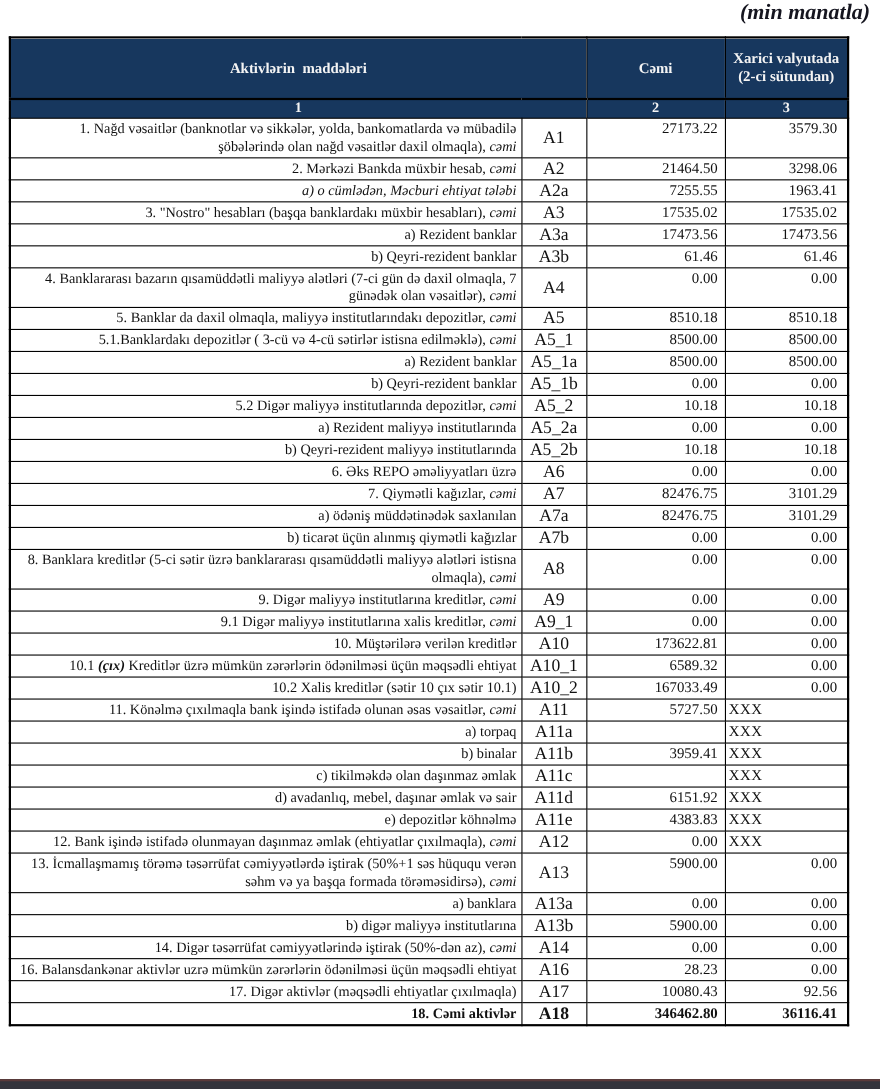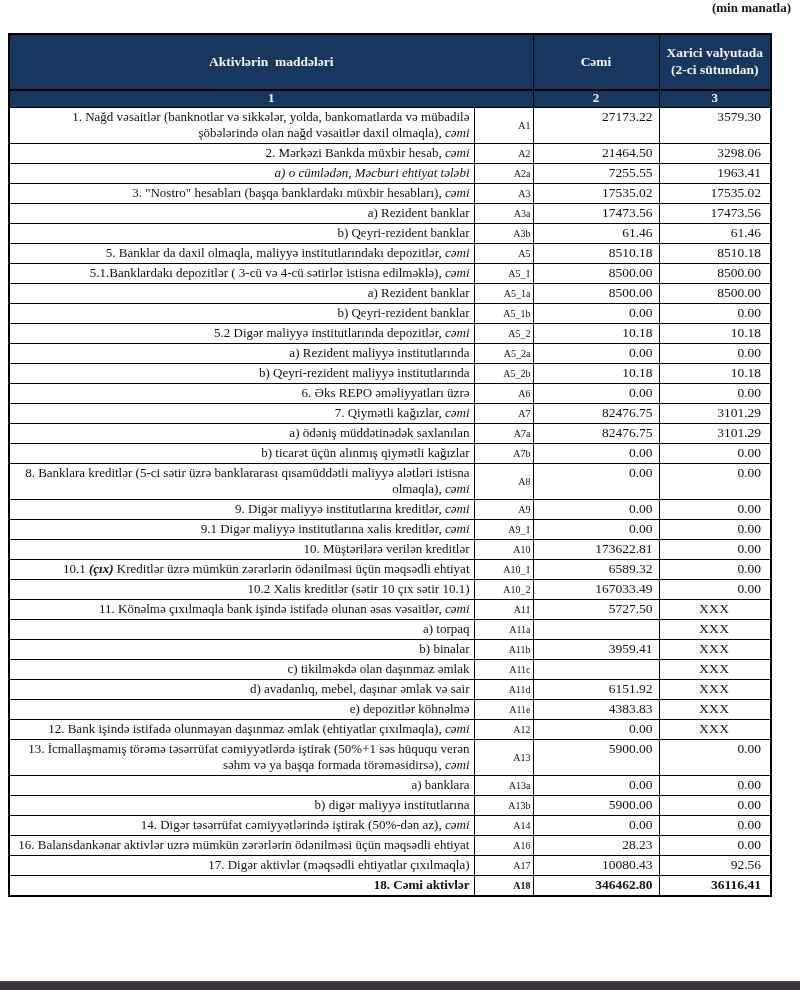--- a/index.html
+++ b/index.html
@@ -2,44 +2,44 @@
 <html><head>
 <meta charset="utf-8">
 <style>
   html,body { margin:0; padding:0; }
   body {
     width:800px; height:990px; background:#ffffff; position:relative; overflow:hidden;
     font-family:"Liberation Serif","DejaVu Serif",serif; color:#111111;
   }
   .unit-note {
     position:absolute; top:0px; right:9px;
-    font-weight:600; font-size:13px; color:#15151f;
+    font-style:italic; font-weight:600; font-size:20px; color:#15151f;
   }
   table.assets {
     position:absolute; top:33px; left:8px; width:762px; height:772px;
     border-collapse:collapse; table-layout:fixed;
     border:2px solid #000;
   }
   th, td { border:1px solid #000; overflow:hidden; }
   thead th {
     background:#17375e; color:#f4f4f4; font-weight:bold; text-align:center;
     vertical-align:middle;
   }
   tr.head-main th { font-size:13.5px; height:50px; padding:2px 6px; white-space:pre-wrap; line-height:1.25; }
   tr.head-nums th { font-size:13px; height:15px; padding:0 0 1px 0; border-top:2px solid #000; line-height:1.1; }
   tbody td { font-size:13px; line-height:16px; padding:1px 4px 2px 3px; vertical-align:top; background:#fff; }
   td.c-label { text-align:right; padding-left:4px; }
   td.c-label.indent { padding-left:40px; }
   td.c-label i { font-style:italic; }
   td.c-label b { font-weight:bold;font-style:italic; }
-  td.c-code { text-align:right; vertical-align:middle; font-size:10px; padding:1px 2px; }
+  td.c-code { text-align:center; vertical-align:middle; font-size:16px; padding:1px 2px; }
   td.c-num { text-align:right; font-size:13.5px; }
   td.c-total { padding-right:6px; }
   td.c-foreign { padding-right:9px; }
-  td.c-num.xxx { text-align:center; padding-right:4px; letter-spacing:0.5px;margin-top:31px; }
+  td.c-num.xxx { text-align:left; padding-right:4px; letter-spacing:0.5px;margin-top:31px; }
   tr.bold-row td { font-weight:bold; }
   .footer-bar {
     position:absolute; left:0; bottom:0; width:800px; height:9px;
     background:#33333b; border-top:2px solid #5a3939; box-sizing:border-box;
   }
 </style>
 </head>
 <body>
 
 <div class="unit-note">(min manatla)</div>
@@ -94,20 +94,26 @@
         <td class="c-num c-total">17473.56</td>
         <td class="c-num c-foreign">17473.56</td>
       </tr>
       <tr>
         <td class="c-label indent">b) Qeyri-rezident banklar</td>
         <td class="c-code">A3b</td>
         <td class="c-num c-total">61.46</td>
         <td class="c-num c-foreign">61.46</td>
       </tr>
       <tr>
+        <td class="c-label">4. Banklararası bazarın qısamüddətli maliyyə alətləri (7-ci gün də daxil olmaqla, 7 günədək olan vəsaitlər), <i>cəmi</i></td>
+        <td class="c-code">A4</td>
+        <td class="c-num c-total">0.00</td>
+        <td class="c-num c-foreign">0.00</td>
+      </tr>
+      <tr>
         <td class="c-label">5. Banklar da daxil olmaqla, maliyyə institutlarındakı depozitlər, <i>cəmi</i></td>
         <td class="c-code">A5</td>
         <td class="c-num c-total">8510.18</td>
         <td class="c-num c-foreign">8510.18</td>
       </tr>
       <tr>
         <td class="c-label">5.1.Banklardakı depozitlər ( 3-cü və 4-cü sətirlər istisna edilməklə), <i>cəmi</i></td>
         <td class="c-code">A5_1</td>
         <td class="c-num c-total">8500.00</td>
         <td class="c-num c-foreign">8500.00</td>

